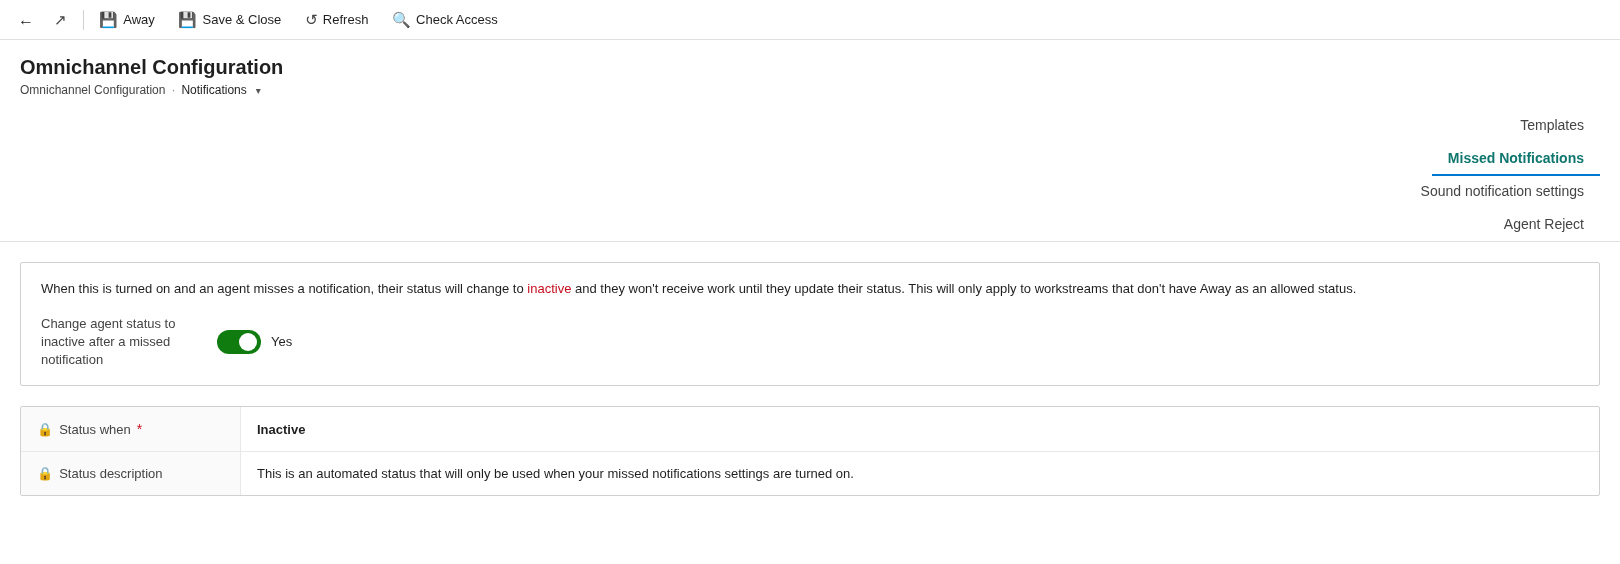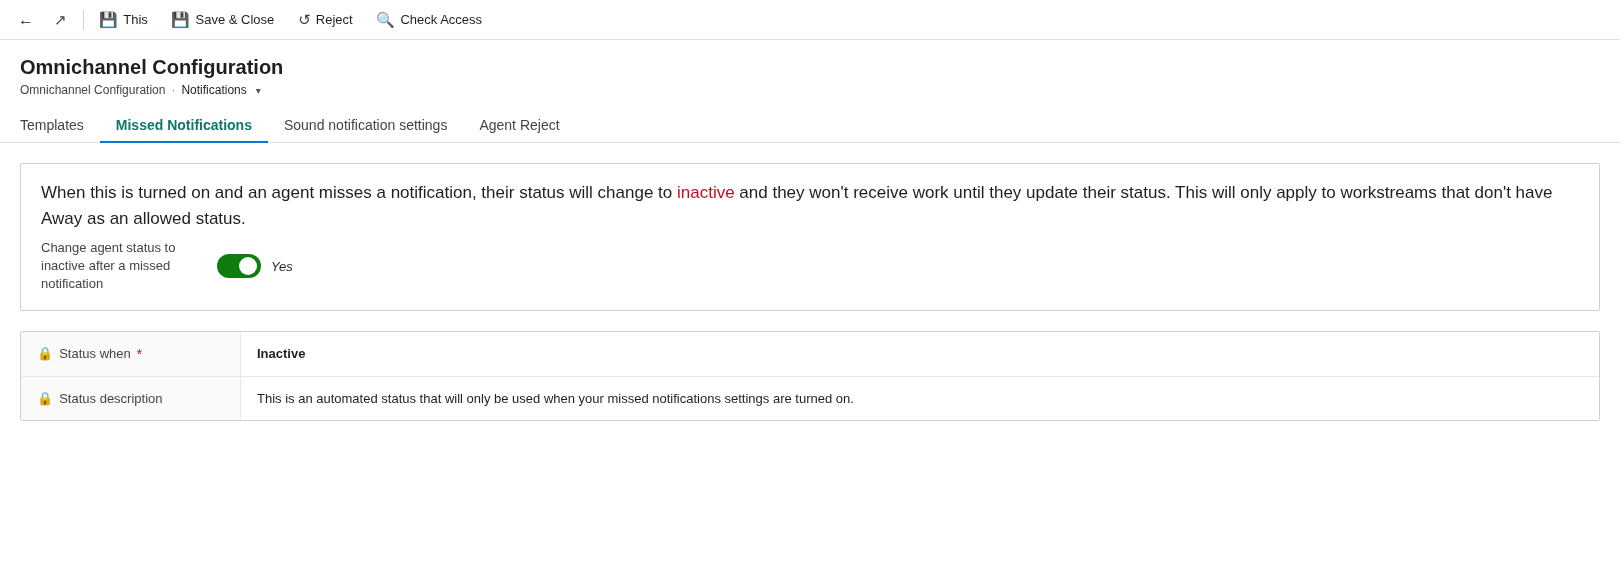--- a/index.html
+++ b/index.html
@@ -63,20 +63,21 @@
     }
     .breadcrumb-chevron { font-size: 10px; color: #555; }
 
     
     .tabs {
       display: flex;
       align-items: flex-end;
       border-bottom: 1px solid #e0e0e0;
       padding: 0 20px;
       gap: 0;
+      flex-direction: column;
     }
     .tab {
       padding: 8px 16px;
       cursor: pointer;
       font-size: 14px;
       color: #444;
       border-bottom: 2px solid transparent;
       margin-bottom: -1px;
       white-space: nowrap;
     }
@@ -93,24 +94,24 @@
     }
 
     
     .info-box {
       border: 1px solid #d0d0d0;
       border-radius: 2px;
       padding: 16px 20px;
       margin-bottom: 0;
     }
     .info-text {
-      font-size: 17px;
+      font-size: 13px;
       color: #1f1f1f;
       line-height: 1.5;
-      margin-bottom: 8px;
+      margin-bottom: 16px;
     }
     .info-text .highlight { color: #c50f1f; }
 
     
     .toggle-row {
       display: flex;
       align-items: center;
       gap: 16px;
     }
     .toggle-label {
@@ -145,21 +146,20 @@
       width: 18px;
       left: 22px;
       bottom: 3px;
       background: white;
       border-radius: 50%;
       transition: .2s;
     }
     .toggle-yes {
       font-size: 13px;
       color: #1f1f1f;
-      font-style: italic;
     }
 
     
     .fields-table {
       border: 1px solid #d0d0d0;
       border-radius: 2px;
       margin-top: 20px;
       overflow: hidden;
     }
     .field-row {
@@ -202,29 +202,29 @@
 <div class="toolbar">
   <button class="back-btn">
     <span>←</span>
   </button>
   <button class="toolbar-btn">
     <span class="icon">↗</span>
   </button>
   <div class="toolbar-divider"></div>
   <button class="toolbar-btn">
     <span class="icon">💾</span>
-    <span>This</span>
+    <span>Away</span>
   </button>
   <button class="toolbar-btn">
     <span class="icon">💾</span>
     <span>Save &amp; Close</span>
   </button>
   <button class="toolbar-btn">
     <span class="icon">↺</span>
-    <span>Reject</span>
+    <span>Refresh</span>
   </button>
   <button class="toolbar-btn">
     <span class="icon">🔍</span>
     <span>Check Access</span>
   </button>
 </div>
 
 <div class="page-header">
   <div class="page-title">Omnichannel Configuration</div>
   <div class="breadcrumb">

